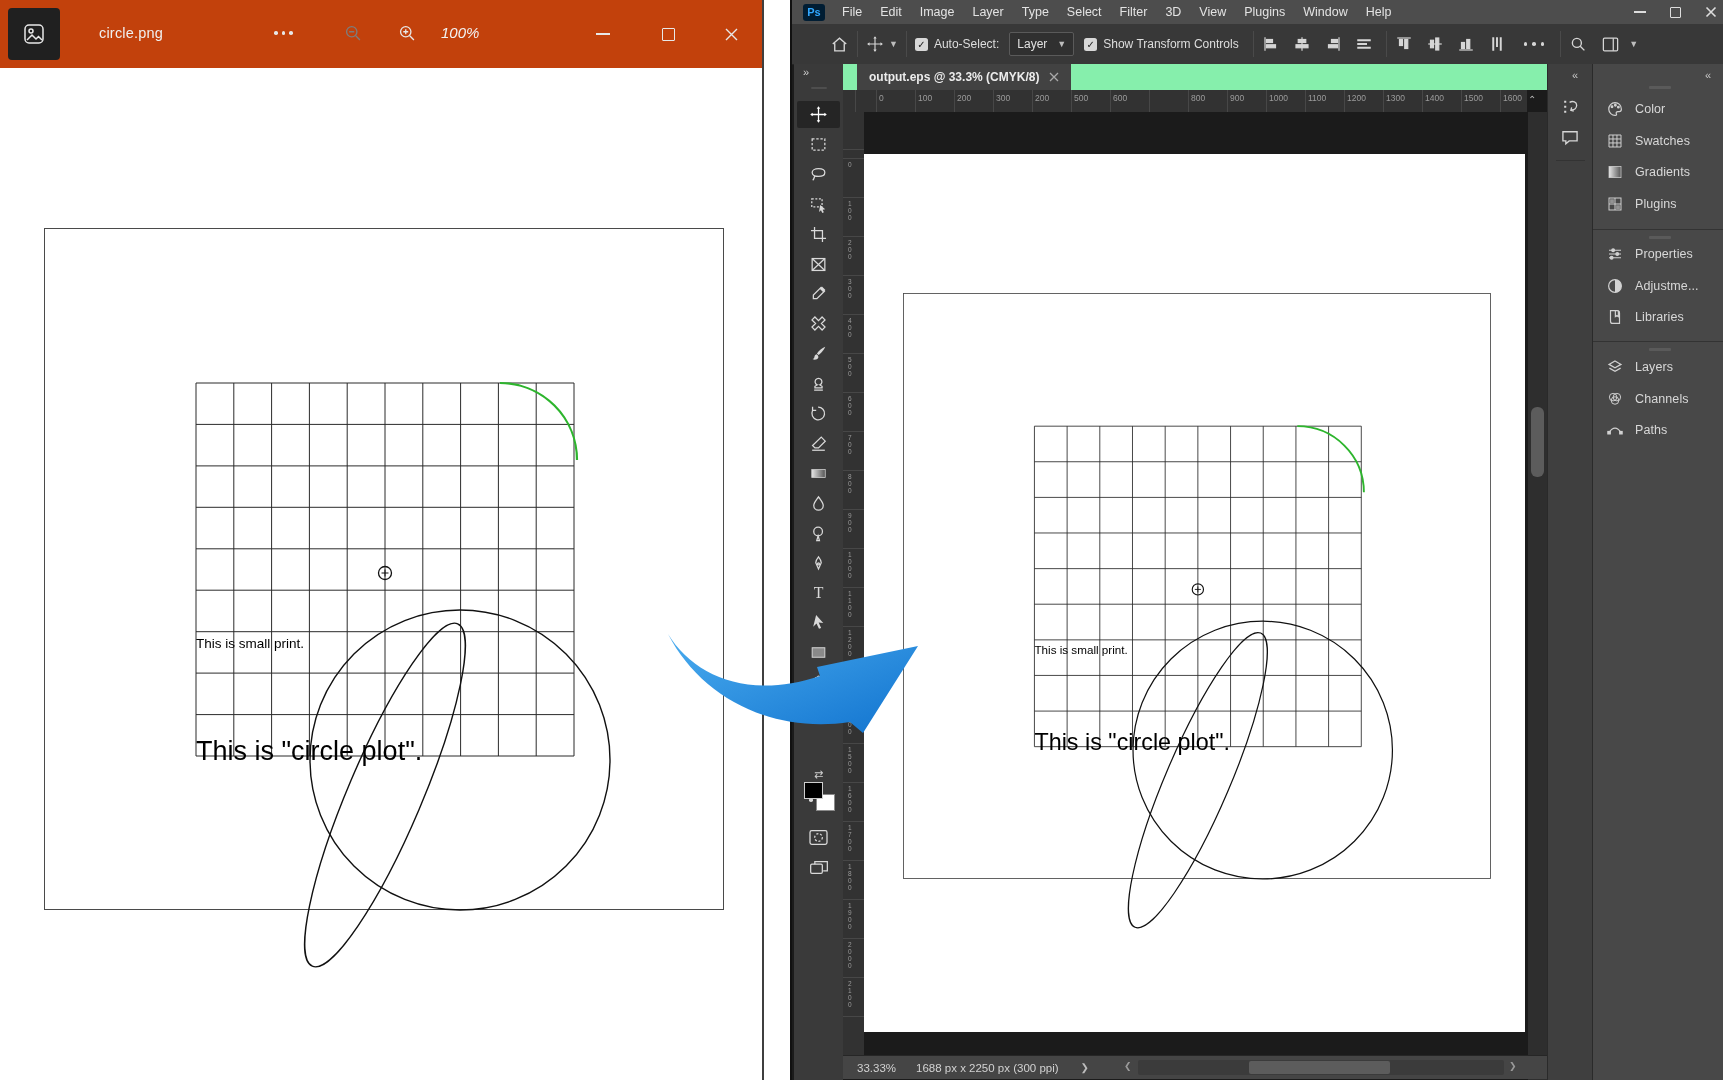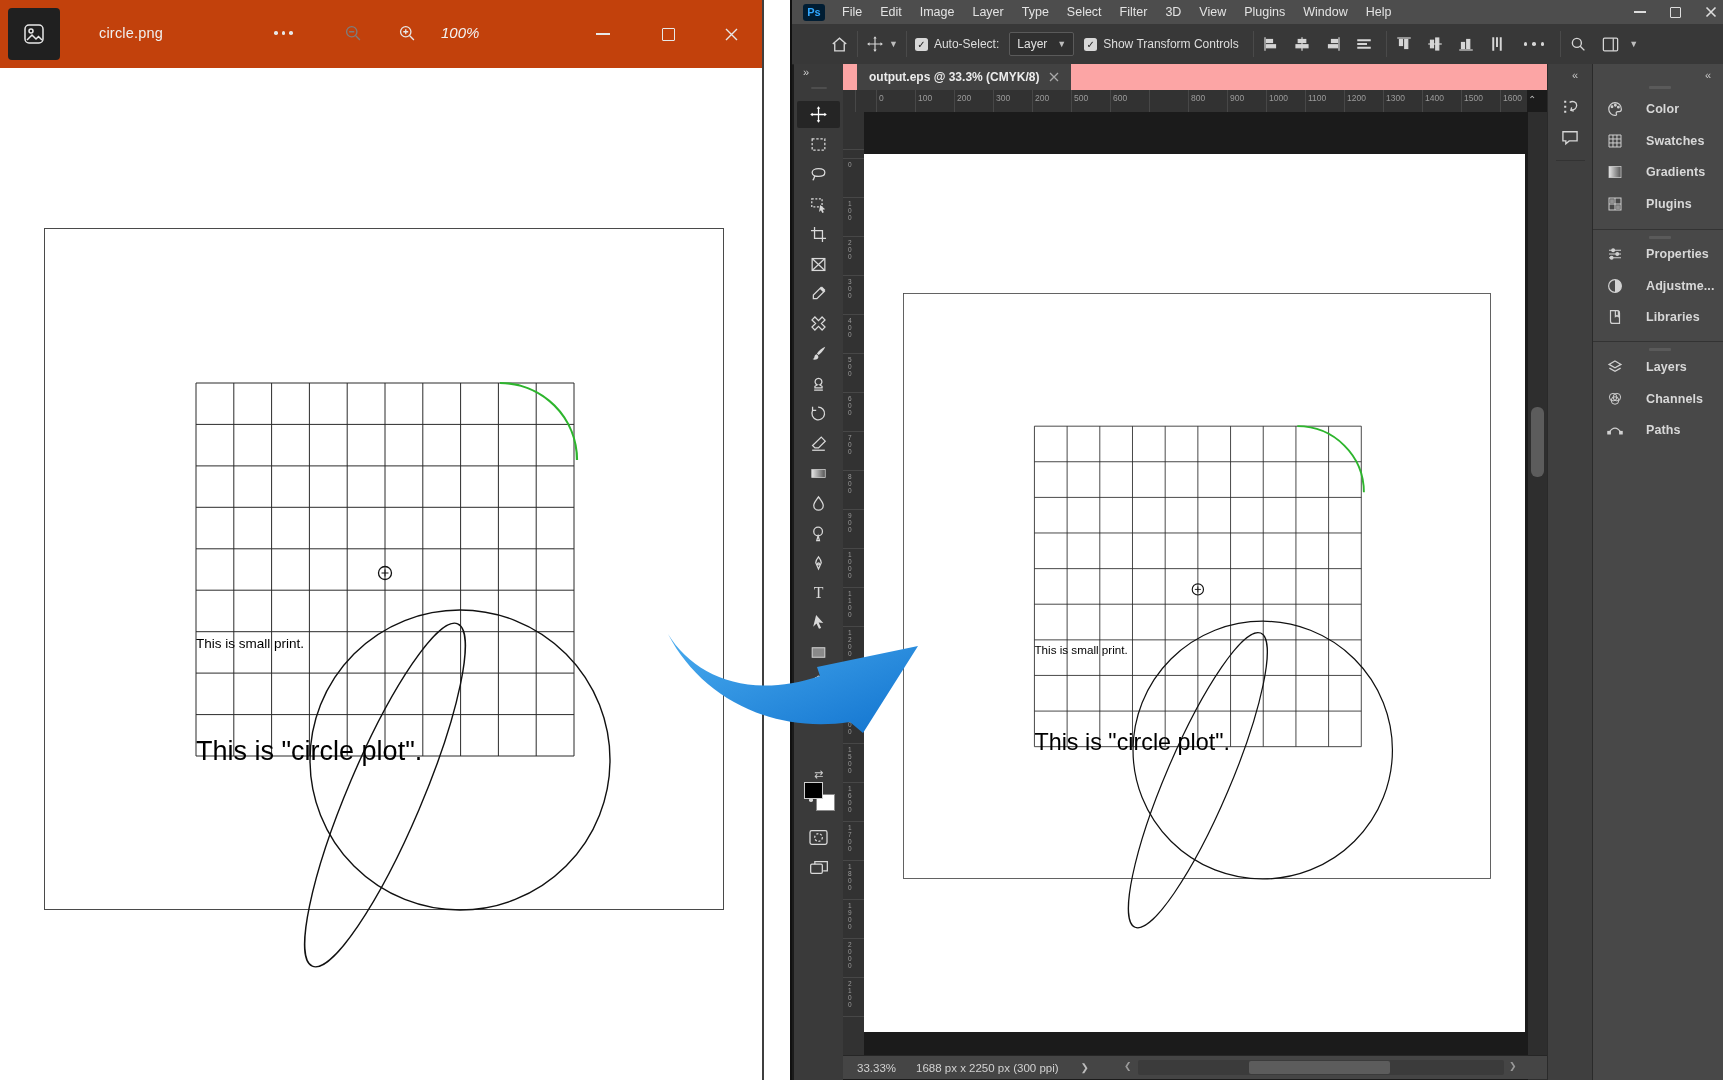--- a/index.html
+++ b/index.html
@@ -50,21 +50,21 @@
   .ps-body{left:0;top:64px;width:933px;height:1016px;}
 
   .ps-toolstrip{left:2px;top:0;width:49px;height:1016px;background:#3a3a3a;}
   .ts-expand{position:absolute;left:9px;top:2px;color:#cfcfcf;font-size:11px;letter-spacing:1px;}
   .ts-grip{position:absolute;left:17px;top:23px;width:16px;height:2px;background:#4e4e4e;border-radius:1px;}
   .tool{position:absolute;left:3px;width:43px;height:27px;display:flex;align-items:center;justify-content:center;color:#d9d9d9;}
   .tool.selected{background:#252525;border-radius:2px;color:#fff;}
   .tool svg{width:19px;height:19px;}
   .tool-extra{position:absolute;left:0;width:49px;display:flex;align-items:center;justify-content:center;color:#d9d9d9;}
 
-  .ps-tabbar{left:51px;top:0;width:704px;height:26px;background:#fca5a5;}
+  .ps-tabbar{left:51px;top:0;width:704px;height:26px;background:#86efac;}
   .ps-tab{position:absolute;left:14px;top:0;height:26px;background:#424242;display:flex;align-items:center;
           padding:0 12px;gap:10px;}
   .ps-tab-title{color:#ececec;font-size:12px;font-weight:bold;white-space:nowrap;}
   .ps-hruler{left:51px;top:26px;width:684px;height:22px;background:#323232;border-bottom:1px solid #262626;
              background-image:repeating-linear-gradient(to right,#474747 0 1px,transparent 1px 39px);
              background-position:33px 0;overflow:hidden;}
   .ps-hruler span{position:absolute;top:3px;font-size:8.5px;color:#9b9b9b;}
   .ps-vruler{left:51px;top:48px;width:21px;height:945px;background:#323232;border-right:1px solid #262626;
              background-image:repeating-linear-gradient(to bottom,#474747 0 1px,transparent 1px 39px);
              background-position:0 46px;overflow:hidden;}
@@ -87,21 +87,21 @@
 
   .ps-panels-iconstrip{left:755px;top:0;width:45px;height:1016px;background:#3f3f3f;border-left:1px solid #2a2a2a;}
   .ps-panels-col{left:800px;top:0;width:133px;height:1016px;background:#484848;border-left:1px solid #2a2a2a;}
   .collapse-ic{position:absolute;top:5px;color:#c9c9c9;font-size:11px;}
   .strip-icon{position:absolute;left:12px;color:#d6d6d6;}
   .strip-icon svg{width:20px;height:20px;}
   .panel-grip{position:absolute;left:56px;width:22px;height:2.5px;background:#5a5a5a;border-radius:1px;}
   .panel-sep{position:absolute;left:0;width:133px;height:1px;background:#333;}
   .panel-item{position:absolute;left:0;width:133px;height:30px;display:flex;align-items:center;color:#d8d8d8;}
   .panel-item svg{width:18px;height:18px;margin-left:13px;color:#d2d2d2;}
-  .panel-item .lbl{margin-left:22px;font-size:12.5px;font-weight:bold;letter-spacing:.1px;}
+  .panel-item .lbl{margin-left:11px;font-size:12.5px;font-weight:normal;letter-spacing:.1px;}
   .defs-holder{position:absolute;width:0;height:0;overflow:hidden;}
 </style>
 </head>
 <body>
 
 <div class="stage">
 
   <svg class="defs-holder" aria-hidden="true">
     <defs>
       <linearGradient id="arrowGrad" x1="0" y1="0" x2="1" y2="1">

